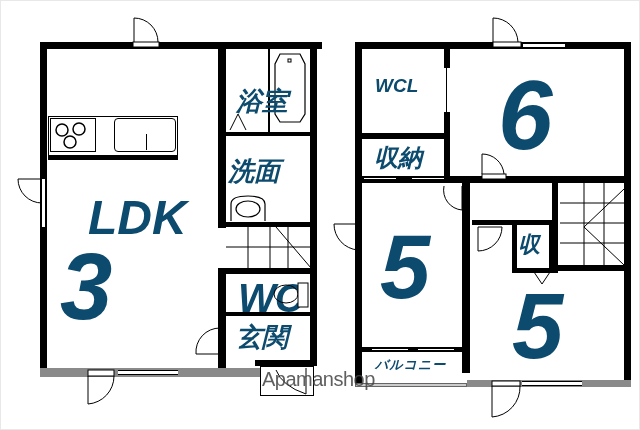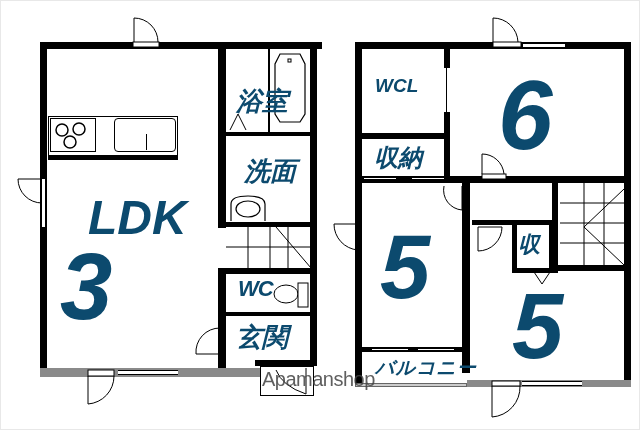--- a/index.html
+++ b/index.html
@@ -66,35 +66,35 @@
   <svg style="left:272px;top:50px;" width="36" height="76">
     <path d="M8 4 L28 4 L33 14 L33 64 L28 72 L8 72 L3 64 L3 14 Z" fill="none" stroke="#000" stroke-width="1.2"></path>
     <rect x="16" y="9" width="3" height="3" fill="none" stroke="#000" stroke-width="1"></rect>
   </svg>
   <svg style="left:228px;top:112px;" width="20" height="20">
     <polyline points="2,18 10,2 18,18" fill="none" stroke="#000" stroke-width="1"></polyline>
   </svg>
   <div class="lbl" style="left:236px;top:88px;font-size:26px;">浴室</div>
 
   <div class="abs" style="left:222px;top:138px;width:4px;height:84px;border-left:1px dashed #000;"></div>
-  <div class="lbl" style="left:244px;top:158px;font-size:26px;">洗面</div>
+  <div class="lbl" style="left:228px;top:158px;font-size:26px;">洗面</div>
   <svg style="left:228px;top:194px;" width="42" height="28">
     <path d="M3 27 L3 10 Q3 2 20 2 Q37 2 37 10 L37 27" fill="none" stroke="#000" stroke-width="1.2"></path>
     <ellipse cx="20" cy="15" rx="12" ry="8" fill="none" stroke="#000" stroke-width="1.2"></ellipse>
   </svg>
 
   <svg style="left:226px;top:227px;" width="85" height="41">
     <line x1="0" y1="20" x2="85" y2="20" stroke="#000" stroke-width="1"></line>
     <line x1="22" y1="0" x2="22" y2="41" stroke="#000" stroke-width="1"></line>
     <line x1="44" y1="0" x2="44" y2="41" stroke="#000" stroke-width="1"></line>
     <line x1="62" y1="0" x2="62" y2="41" stroke="#000" stroke-width="1"></line>
     <line x1="50" y1="0" x2="85" y2="41" stroke="#000" stroke-width="1"></line>
   </svg>
 
-  <div class="lbl big" style="left:238px;top:278px;font-size:22px;letter-spacing:-1px;">WC</div>
+  <div class="lbl big" style="left:238px;top:278px;font-size:40px;letter-spacing:-1px;">WC</div>
   <svg style="left:270px;top:280px;" width="40" height="30">
     <ellipse cx="16" cy="14" rx="12" ry="9" fill="none" stroke="#000" stroke-width="1"></ellipse>
     <rect x="28" y="3" width="10" height="24" fill="#fff" stroke="#000" stroke-width="1"></rect>
   </svg>
 
   <div class="lbl" style="left:236px;top:324px;font-size:26px;">玄関</div>
   <svg style="left:194px;top:326px;" width="30" height="34">
     <line x1="26" y1="2" x2="26" y2="30" stroke="#000" stroke-width="1"></line>
     <path d="M26 2 A24 24 0 0 0 2 28" fill="none" stroke="#000" stroke-width="1"></path>
     <line x1="2" y1="28" x2="26" y2="28" stroke="#000" stroke-width="1"></line>
@@ -180,21 +180,21 @@
   <div class="lbl big" style="left:380px;top:222px;font-size:90px;">5</div>
   <svg style="left:332px;top:222px;" width="30" height="34">
     <line x1="26" y1="2" x2="26" y2="30" stroke="#000" stroke-width="1"></line>
     <path d="M2 2 A26 26 0 0 0 26 28" fill="none" stroke="#000" stroke-width="1"></path>
     <line x1="2" y1="2" x2="26" y2="2" stroke="#000" stroke-width="1"></line>
   </svg>
   <div class="wall" style="left:362px;top:347px;width:104px;height:5px;"></div>
   <div class="window" style="left:372px;top:348px;width:36px;height:3px;"></div>
   <div class="window" style="left:418px;top:348px;width:36px;height:3px;"></div>
 
-  <div class="lbl" style="left:375px;top:358px;font-size:19px;letter-spacing:1px;">バルコニー</div>
+  <div class="lbl" style="left:375px;top:358px;font-size:13px;letter-spacing:1px;">バルコニー</div>
 
   <div class="lbl big" style="left:512px;top:280px;font-size:92px;">5</div>
   <div class="window" style="left:522px;top:381px;width:60px;height:5px;"></div>
   <svg style="left:490px;top:381px;" width="34" height="40">
     <rect x="2" y="0" width="28" height="5" fill="#fff" stroke="#000" stroke-width="1"></rect>
     <line x1="2" y1="5" x2="2" y2="36" stroke="#000" stroke-width="1"></line>
     <path d="M2 36 A30 30 0 0 0 30 5" fill="none" stroke="#000" stroke-width="1"></path>
   </svg>
 </div>
 

